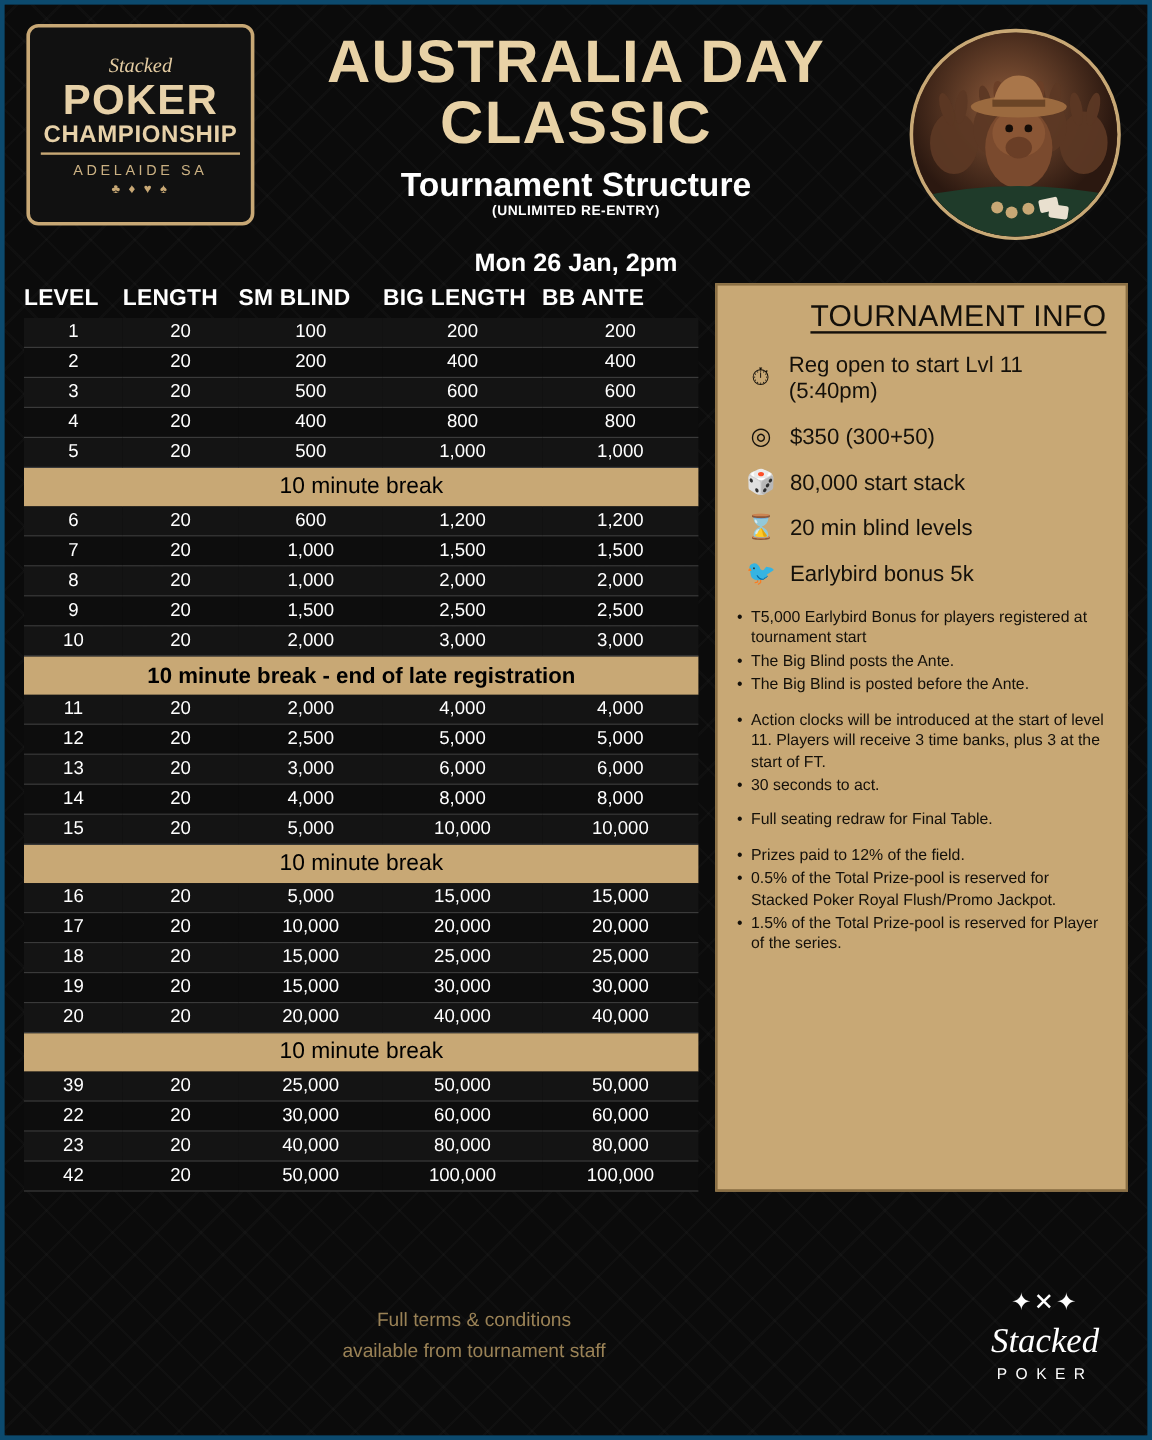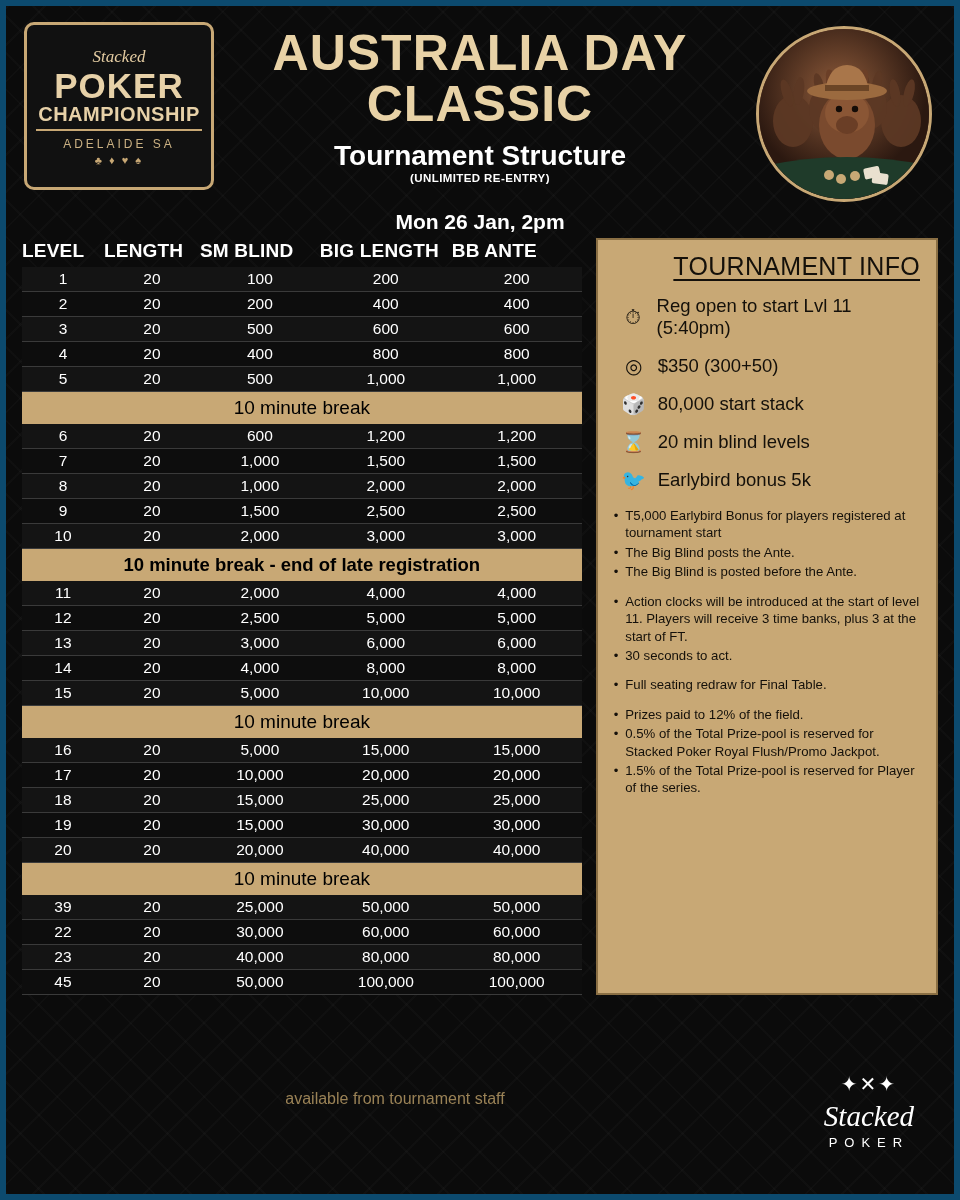--- a/index.html
+++ b/index.html
@@ -6,21 +6,21 @@
   body {
     width: 960px; height: 1200px;
     background: #0a0a0a;
     font-family: "Liberation Sans", sans-serif;
     overflow: hidden;
   }
   .poster {
     position: relative;
     width: 960px; height: 1200px;
     background: #080808;
-    border: 6px solid #0c4a6e;
+    border: 4px solid #0c4a6e;
     padding: 0;
   }
   .inner {
     position: absolute;
     inset: 0;
     background:
       repeating-linear-gradient(45deg, rgba(255,255,255,0.018) 0 2px, rgba(0,0,0,0) 2px 26px),
       repeating-linear-gradient(-45deg, rgba(255,255,255,0.018) 0 2px, rgba(0,0,0,0) 2px 26px),
       #0b0b0b;
   }
@@ -460,21 +460,21 @@
                 <td class="c-ante">60,000</td>
               </tr>
               <tr class="">
                 <td class="c-level">23</td>
                 <td class="c-len">20</td>
                 <td class="c-sm">40,000</td>
                 <td class="c-bb">80,000</td>
                 <td class="c-ante">80,000</td>
               </tr>
               <tr class="row-alt">
-                <td class="c-level">45</td>
+                <td class="c-level">42</td>
                 <td class="c-len">20</td>
                 <td class="c-sm">50,000</td>
                 <td class="c-bb">100,000</td>
                 <td class="c-ante">100,000</td>
               </tr>
             </tbody>
         </table>
       </div>
 
       <div class="info">
@@ -545,20 +545,21 @@
                 <span class="dot">•</span>
                 <span>1.5% of the Total Prize-pool is reserved for Player of the series.</span>
               </div>
             </div>
           </div>
       </div>
     </div>
 
     <div class="footer">
       <div class="terms">
+        <div>Full terms &amp; conditions</div>
         <div>available from tournament staff</div>
       </div>
       <div class="footer-logo">
         <div class="mark">✦✕✦</div>
         <div class="stacked">Stacked</div>
         <div class="poker">POKER</div>
       </div>
     </div>
 
   </div>

